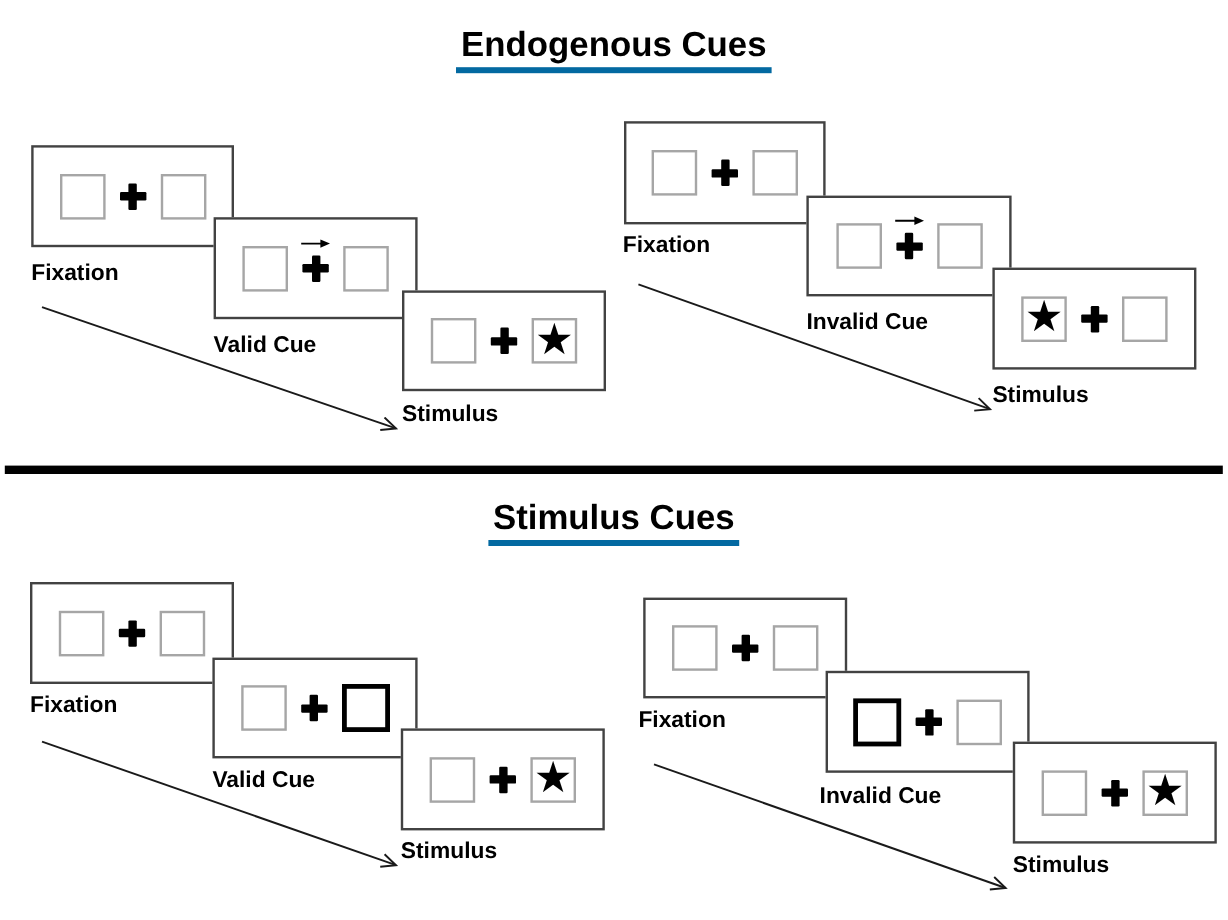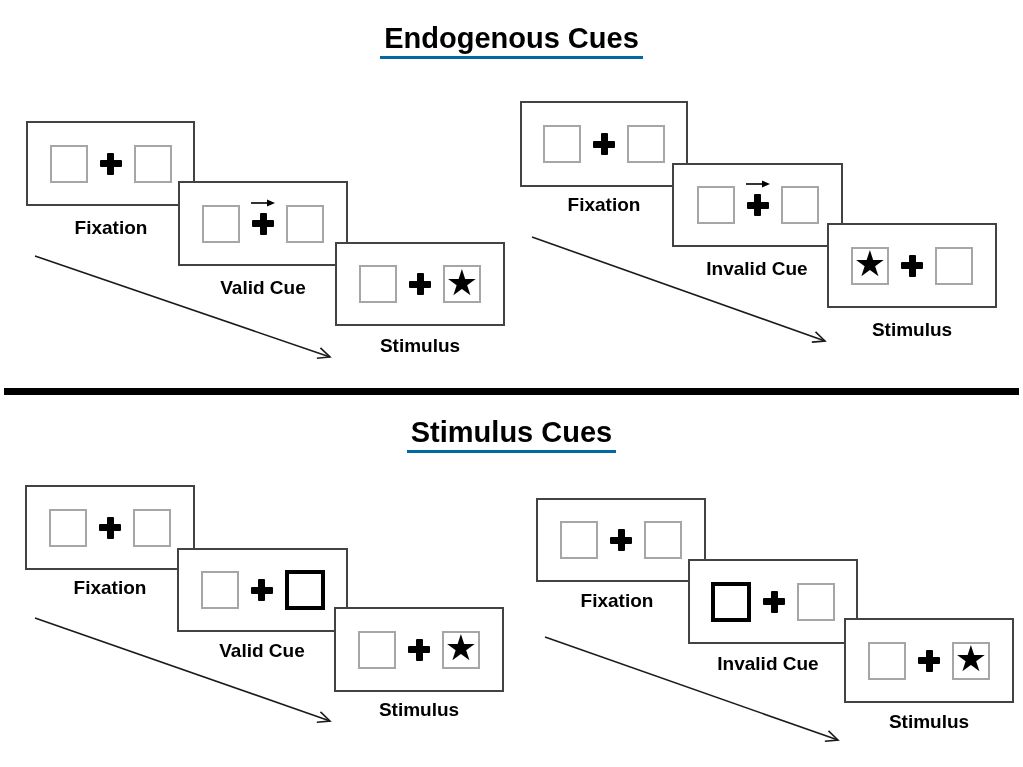--- a/index.html
+++ b/index.html
@@ -11,21 +11,21 @@
     font-family:"Liberation Sans", sans-serif;
     overflow:hidden;
   }
   .title {
     position:absolute; left:0; width:1023px;
     text-align:center;
     font-size:29px; font-weight:bold; color:#000;
   }
   .title span {
     display:inline-block;
-    border-bottom:3px solid #0369a1;
+    border-bottom:5px solid #0369a1;
     padding:0 4px 1px 4px;
   }
   .divider {
     position:absolute;
     background:#000;
   }
   .panel {
     position:absolute;
     background:#ffffff;
     border:2px solid #424242;
@@ -64,21 +64,20 @@
     transform:translateX(-50%);
   }
   .star {
     font-size:36px; line-height:36px;
     color:#000;
     margin-top:-3px;
   }
   .plabel {
     position:absolute;
     width:170px;
-    text-align:center;
     font-size:19px; font-weight:bold; color:#000;
     white-space:nowrap;
   }
   .arrows {
     position:absolute; left:0; top:0;
     width:1023px; height:767px;
     pointer-events:none;
   }
 </style>
 </head>

